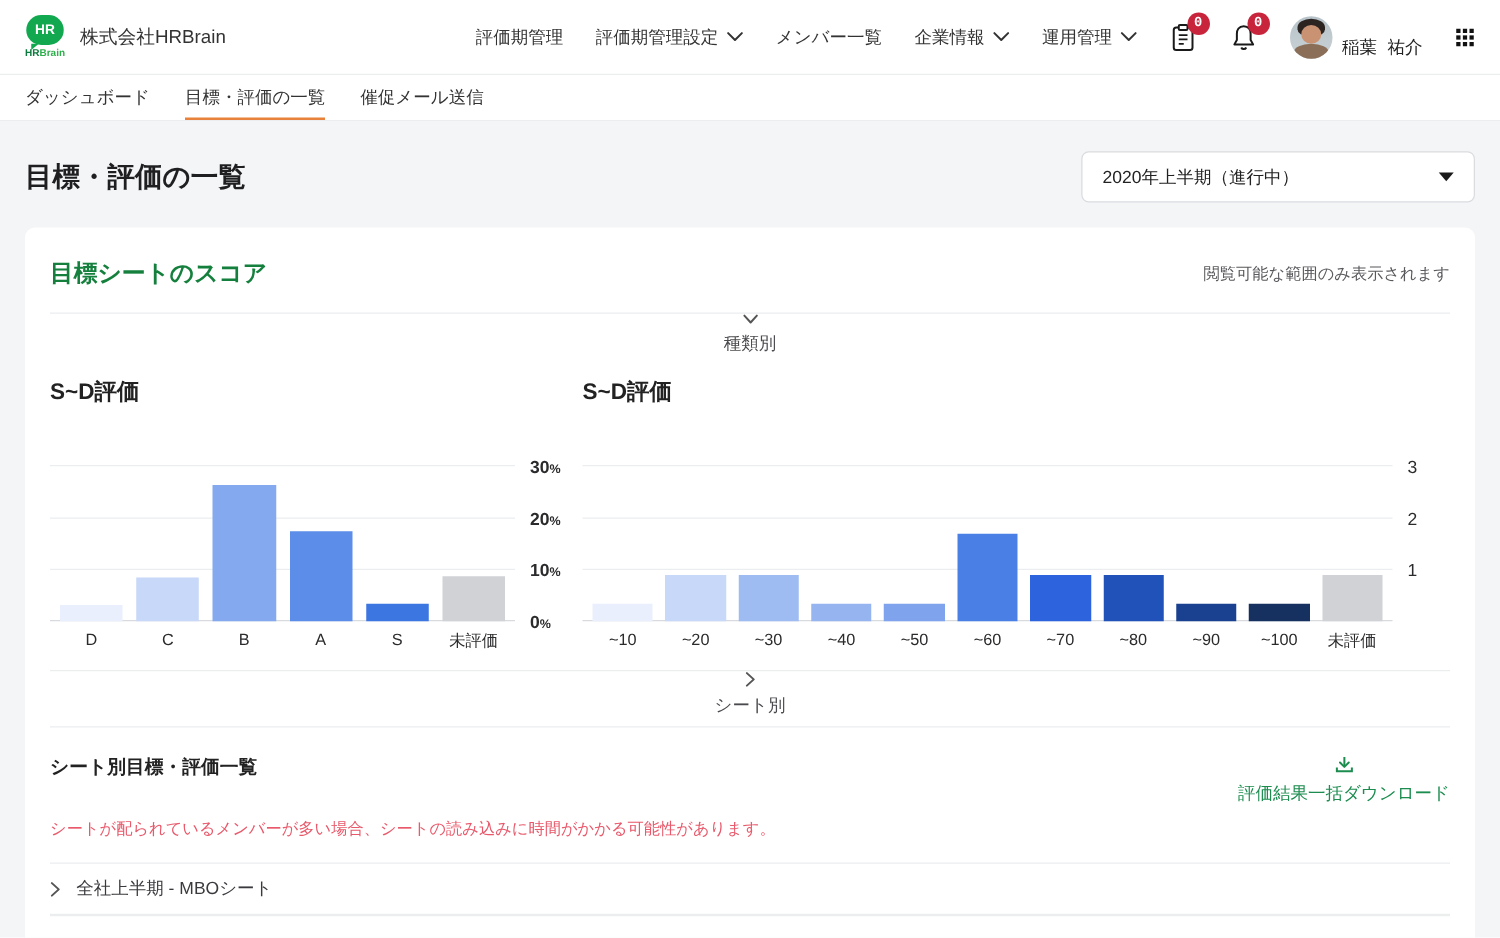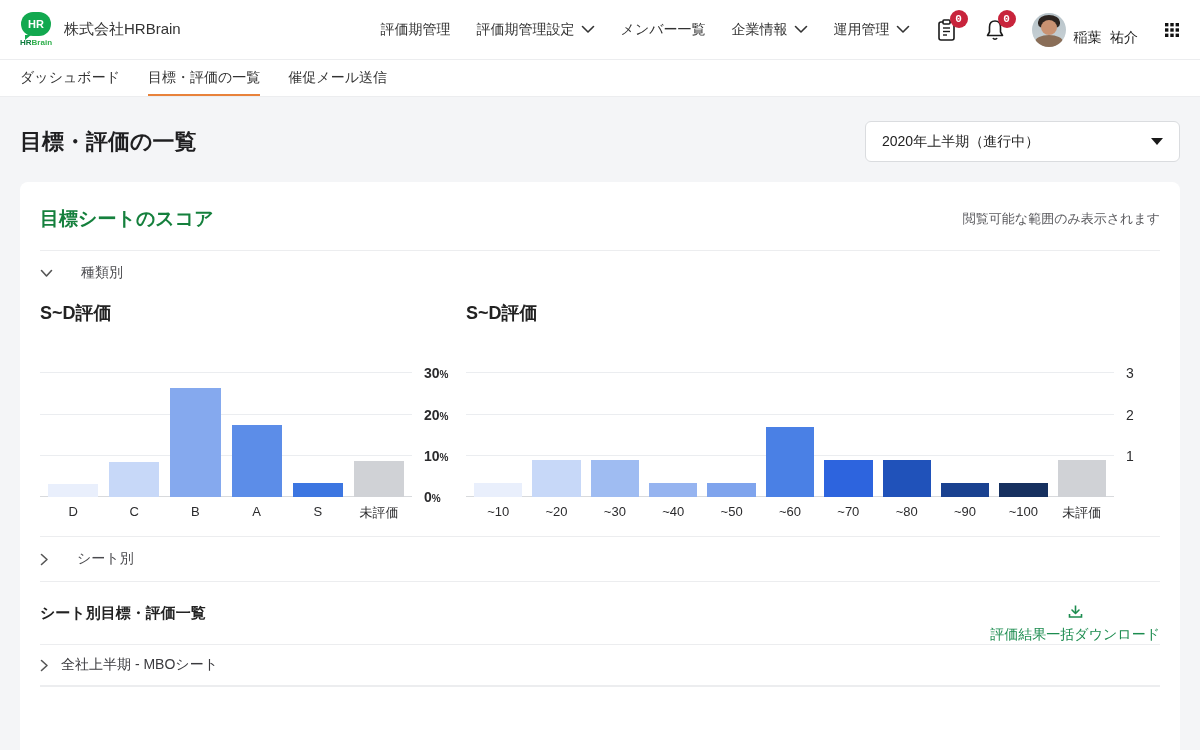--- a/index.html
+++ b/index.html
@@ -62,21 +62,21 @@
   .caret-down { width:0; height:0; border-left:6px solid transparent; border-right:6px solid transparent; border-top:7px solid #1a1a1a; }
   
   .card {
     margin:0 20px; background:#fff; border-radius:8px 8px 0 0; padding:0 20px 10px;
     min-height:570px;
   }
   .card-head { display:flex; align-items:center; justify-content:space-between; padding:24px 0 18px; }
   .card-title { font-size:19px; font-weight:bold; color:#15803d; }
   .card-note { font-size:13px; color:#5A5A5E; }
   .divider { height:1px; background:#ECEDEF; }
-  .collapse-row { display:flex; align-items:center; gap:28px; height:44px; color:#4A4A4E; font-size:14px; cursor:pointer; }
+  .collapse-row { display:flex; align-items:center; gap:6px; height:44px; color:#4A4A4E; font-size:14px; cursor:pointer;flex-direction:column; }
   
   .charts-row { display:flex; gap:8px; padding:2px 0 14px; }
   .chart { }
   .chart.left { width:418px; flex:none; }
   .chart.right { flex:1; }
   .chart-title { font-size:18px; font-weight:bold; color:#222; margin:4px 0 14px; }
   .chart-body { display:flex; }
   .plot-wrap { flex:1; position:relative; height:140px; margin-top:18px; }
   .gridline { position:absolute; left:0; right:0; height:1px; background:#EBEDF0; }
   .gridline.base { background:#D8DADD; }
@@ -310,20 +310,21 @@
     <div class="section-title">シート別目標・評価一覧</div>
     <div class="download-link">
       <svg width="15" height="15" viewBox="0 0 15 15">
         <path d="M7.5 1.5 L7.5 9" stroke="#1C8C4F" stroke-width="1.6" fill="none"></path>
         <path d="M4 6 L7.5 9.5 L11 6" stroke="#1C8C4F" stroke-width="1.6" fill="none" stroke-linecap="round" stroke-linejoin="round"></path>
         <path d="M1.5 10 L1.5 13 L13.5 13 L13.5 10" stroke="#1C8C4F" stroke-width="1.6" fill="none"></path>
       </svg>
       <span>評価結果一括ダウンロード</span>
     </div>
   </div>
+  <div class="warning-text">シートが配られているメンバーが多い場合、シートの読み込みに時間がかかる可能性があります。</div>
   <div class="divider"></div>
 
   <div id="sheet-list">
       <div class="sheet-row">
         <span class="chev">
           <svg width="9" height="13" viewBox="0 0 9 13">
             <polyline points="1.5,1.5 7,6.5 1.5,11.5" fill="none" stroke="#555" stroke-width="1.6" stroke-linecap="round" stroke-linejoin="round"></polyline>
           </svg>
         </span>
         <span>全社上半期 - MBOシート</span>

